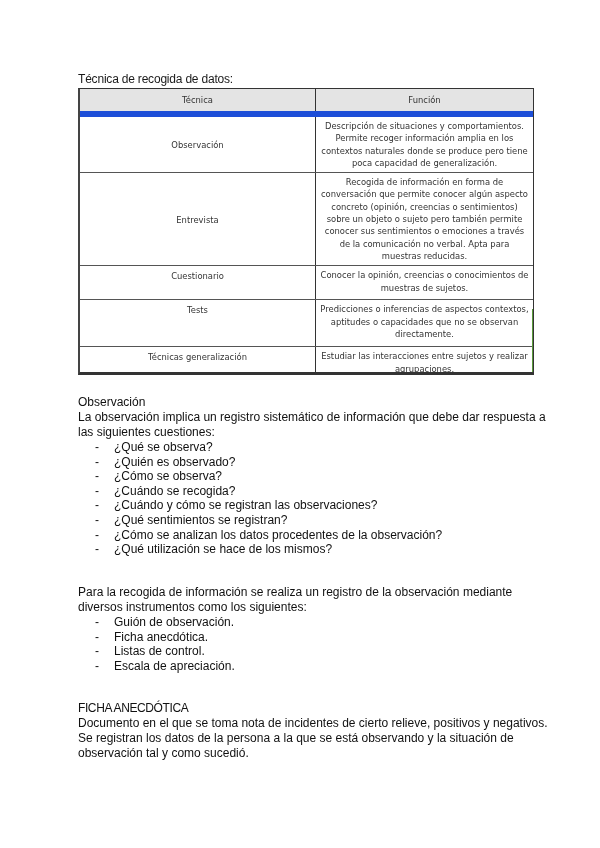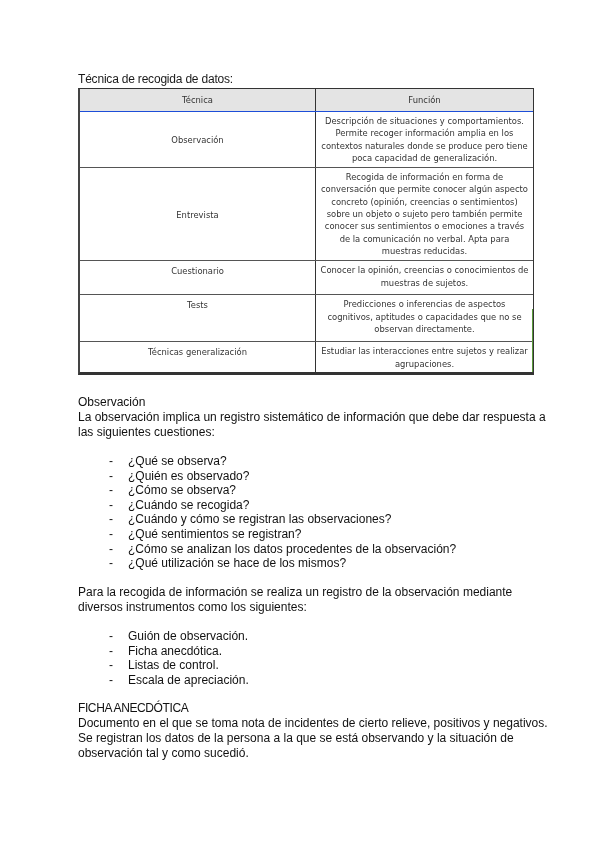--- a/index.html
+++ b/index.html
@@ -5,34 +5,34 @@
   html, body { margin: 0; padding: 0; background: #ffffff; }
   body { width: 600px; height: 848px; position: relative; overflow: hidden;
          font-family: "Liberation Sans", sans-serif; color: #111; }
   .page { position: absolute; left: 5px; top: 0; width: 600px; height: 848px; }
   .heading-top { position: absolute; left: 73px; top: 72px; font-size: 12px; color: #1a1a1a; letter-spacing: -0.2px; }
   .table-wrap { position: absolute; left: 73px; top: 88px; width: 456px; height: 287px;
                 border: 1px solid #333; border-bottom: 3px solid #333; border-left: 2px solid #444;
                 box-sizing: border-box; background: #fff; overflow: hidden; }
   .table-wrap .green-edge { position: absolute; right: -1px; top: 220px; width: 2px; height: 70px; background: #5a9a3a; }
   table { border-collapse: collapse; width: 100%; font-family: "DejaVu Sans", sans-serif; font-size: 8.4px; color: #333; }
-  th { background: #e4e4e4; font-weight: normal; height: 20px; border-bottom: 1px solid #1d4ed8; color: #333; }
+  th { background: #e4e4e4; font-weight: normal; height: 20px; border-bottom: 6px solid #1d4ed8; color: #333; }
   th.c1, td.c1 { width: 227px; border-right: 1px solid #333; }
   td { text-align: center; vertical-align: top; padding: 3px 4px; line-height: 12.3px; border-bottom: 1px solid #555; }
   td.c1 { padding-top: 4px; }
   td.c1.mid { vertical-align: middle; }
   tr.r0 td { height: 45px; }
   tr.r1 td { height: 68px; }
   tr.r2 td { height: 26px; }
   tr.r3 td { height: 39px; }
   tr.r4 td { height: 26px; }
   .section { position: absolute; left: 73px; font-size: 12px; line-height: 15px; color: #111; }
   .sec-obs { top: 395px; width: 470px; }
   .sec-obs .title, .sec-obs .para { display: block; }
-  ul.dash { list-style: none; margin: 14px; padding: 0; }
+  ul.dash { list-style: none; margin: 0; padding: 0; }
   ul.dash li { position: relative; padding-left: 36px; height: 14.6px; line-height: 14.6px; }
   ul.dash li::before { content: "-"; position: absolute; left: 17px; top: 0; }
   .sec-inst { top: 585px; width: 470px; }
   .sec-ficha { top: 701px; width: 470px; }
   .sec-ficha .title { letter-spacing: -0.4px; }
 </style>
 </head>
 <body>
 
 <div class="page">
@@ -56,21 +56,21 @@
         <tr class="r1">
           <td class="c1 mid">Entrevista</td>
           <td>Recogida de información en forma de conversación que permite conocer algún aspecto concreto (opinión, creencias o sentimientos) sobre un objeto o sujeto pero también permite conocer sus sentimientos o emociones a través de la comunicación no verbal. Apta para muestras reducidas.</td>
         </tr>
         <tr class="r2">
           <td class="c1">Cuestionario</td>
           <td>Conocer la opinión, creencias o conocimientos de muestras de sujetos.</td>
         </tr>
         <tr class="r3">
           <td class="c1">Tests</td>
-          <td>Predicciones o inferencias de aspectos cognitivos, aptitudes o capacidades que no se observan directamente.</td>
+          <td>Predicciones o inferencias de aspectos contextos, aptitudes o capacidades que no se observan directamente.</td>
         </tr>
         <tr class="r4">
           <td class="c1">Técnicas generalización</td>
           <td>Estudiar las interacciones entre sujetos y realizar agrupaciones.</td>
         </tr>
 
       </tbody>
     </table>
   </div>
 

